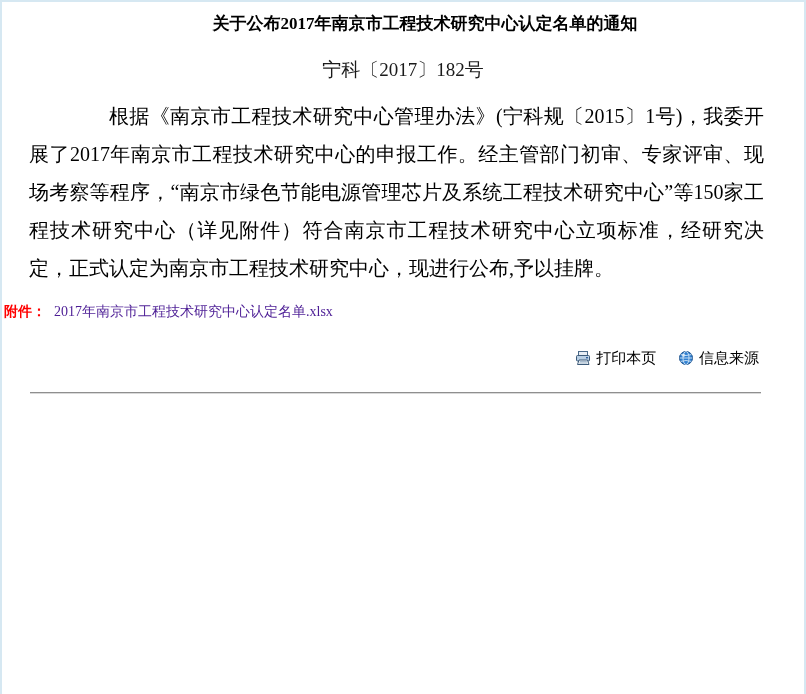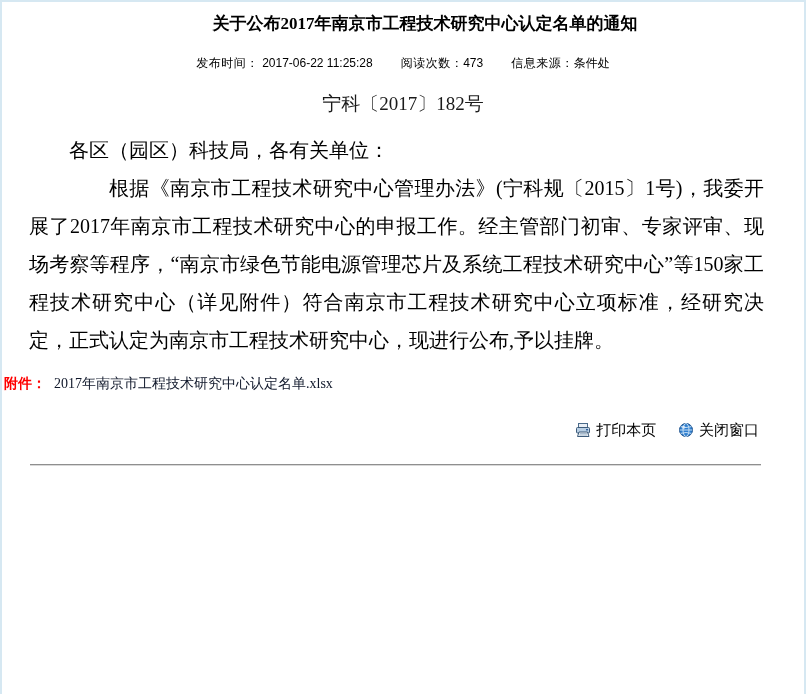--- a/index.html
+++ b/index.html
@@ -58,21 +58,21 @@
     margin: 17px 0 0 2px;
     font-size: 14px;
     line-height: 16px;
   }
   .attachment-row .att-label {
     color: #ff0000;
     font-weight: bold;
     margin-right: 8px;
   }
   .attachment-row .att-link {
-    color: #0f172a;
+    color: #4c1d95;
     text-decoration: none;
     cursor: pointer;
     margin-top: 40px;
   }
   .footer-actions {
     margin-top: 26px;
     margin-right: 45px;
     text-align: right;
     font-size: 15px;
     line-height: 20px;
@@ -98,28 +98,24 @@
     background: transparent;
   }
 </style>
 </head>
 <body>
 
 <div class="page">
 
   <h1 class="doc-title">关于公布2017年南京市工程技术研究中心认定名单的通知</h1>
 
-  <div class="meta-row">
-    <span class="meta-item"><span class="meta-label">发布时间：</span> <span>2017-06-22 11:25:28</span></span><span class="meta-item"><span class="meta-label">阅读次数：</span><span>473</span></span><span class="meta-item"><span class="meta-label">信息来源：</span><span>条件处</span></span>
-  </div>
 
   <div class="doc-number">宁科〔2017〕182号</div>
 
   <div class="body-text">
-    <p class="p-salutation">各区（园区）科技局，各有关单位：</p>
     <p class="p-indent4">根据《南京市工程技术研究中心管理办法》(宁科规〔2015〕1号)，我委开展了2017年南京市工程技术研究中心的申报工作。经主管部门初审、专家评审、现场考察等程序，“南京市绿色节能电源管理芯片及系统工程技术研究中心”等150家工程技术研究中心（详见附件）符合南京市工程技术研究中心立项标准，经研究决定，正式认定为南京市工程技术研究中心，现进行公布,予以挂牌。</p>
   </div>
 
   <div class="attachment-row">
     <span class="att-label">附件：</span><a class="att-link">2017年南京市工程技术研究中心认定名单.xlsx</a>
   </div>
 
   <div class="footer-actions">
     <a class="footer-btn">
       <span class="icon">
@@ -138,19 +134,19 @@
       <span class="icon">
         <svg width="16" height="16" viewBox="0 0 16 16">
           <circle cx="8" cy="8" r="6.5" fill="#2f7fd0" stroke="#1b4f8a" stroke-width="1"></circle>
           <ellipse cx="8" cy="8" rx="3" ry="6.5" fill="none" stroke="#cfe4f6" stroke-width="0.9"></ellipse>
           <line x1="1.5" y1="8" x2="14.5" y2="8" stroke="#cfe4f6" stroke-width="0.9"></line>
           <path d="M2.6 4.6 Q8 6.4 13.4 4.6" fill="none" stroke="#cfe4f6" stroke-width="0.9"></path>
           <path d="M2.6 11.4 Q8 9.6 13.4 11.4" fill="none" stroke="#cfe4f6" stroke-width="0.9"></path>
           <circle cx="5.6" cy="5.2" r="1.7" fill="#ffffff" opacity="0.55"></circle>
         </svg>
       </span>
-      <span>关闭窗口</span>
+      <span>信息来源</span>
     </a>
   </div>
 
   <hr class="bottom-rule">
 
 </div>
 
 </body></html>

